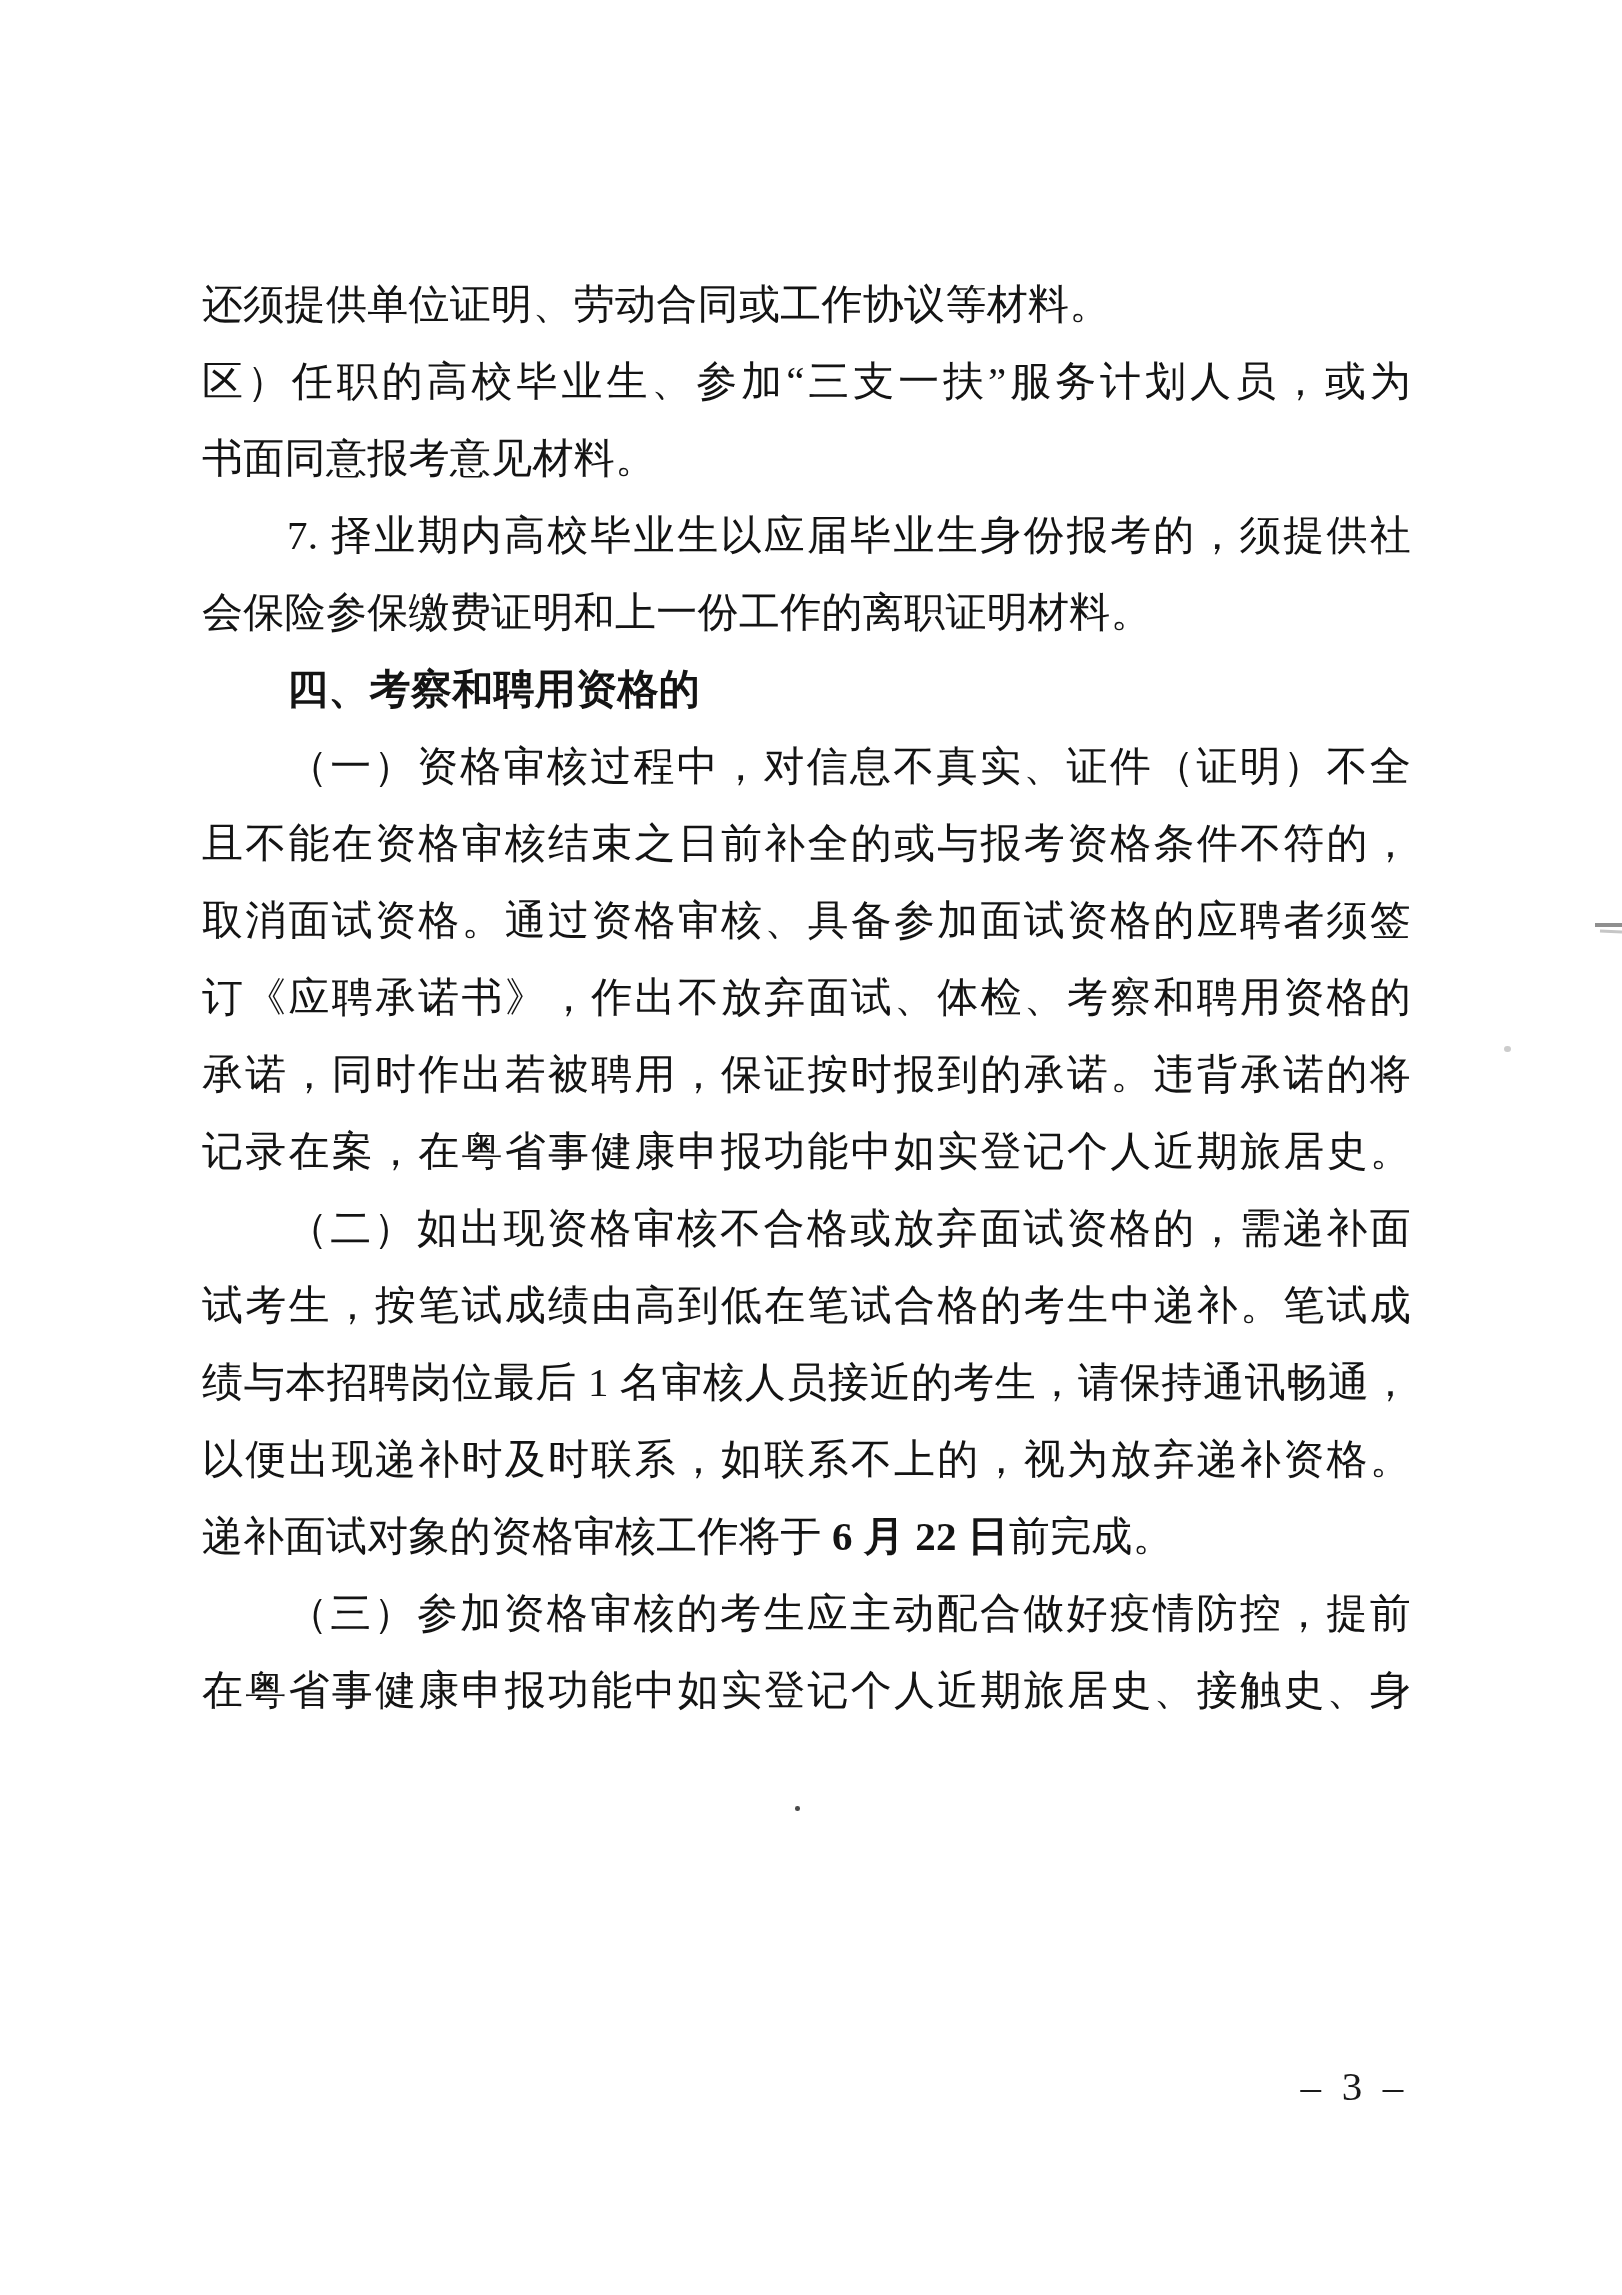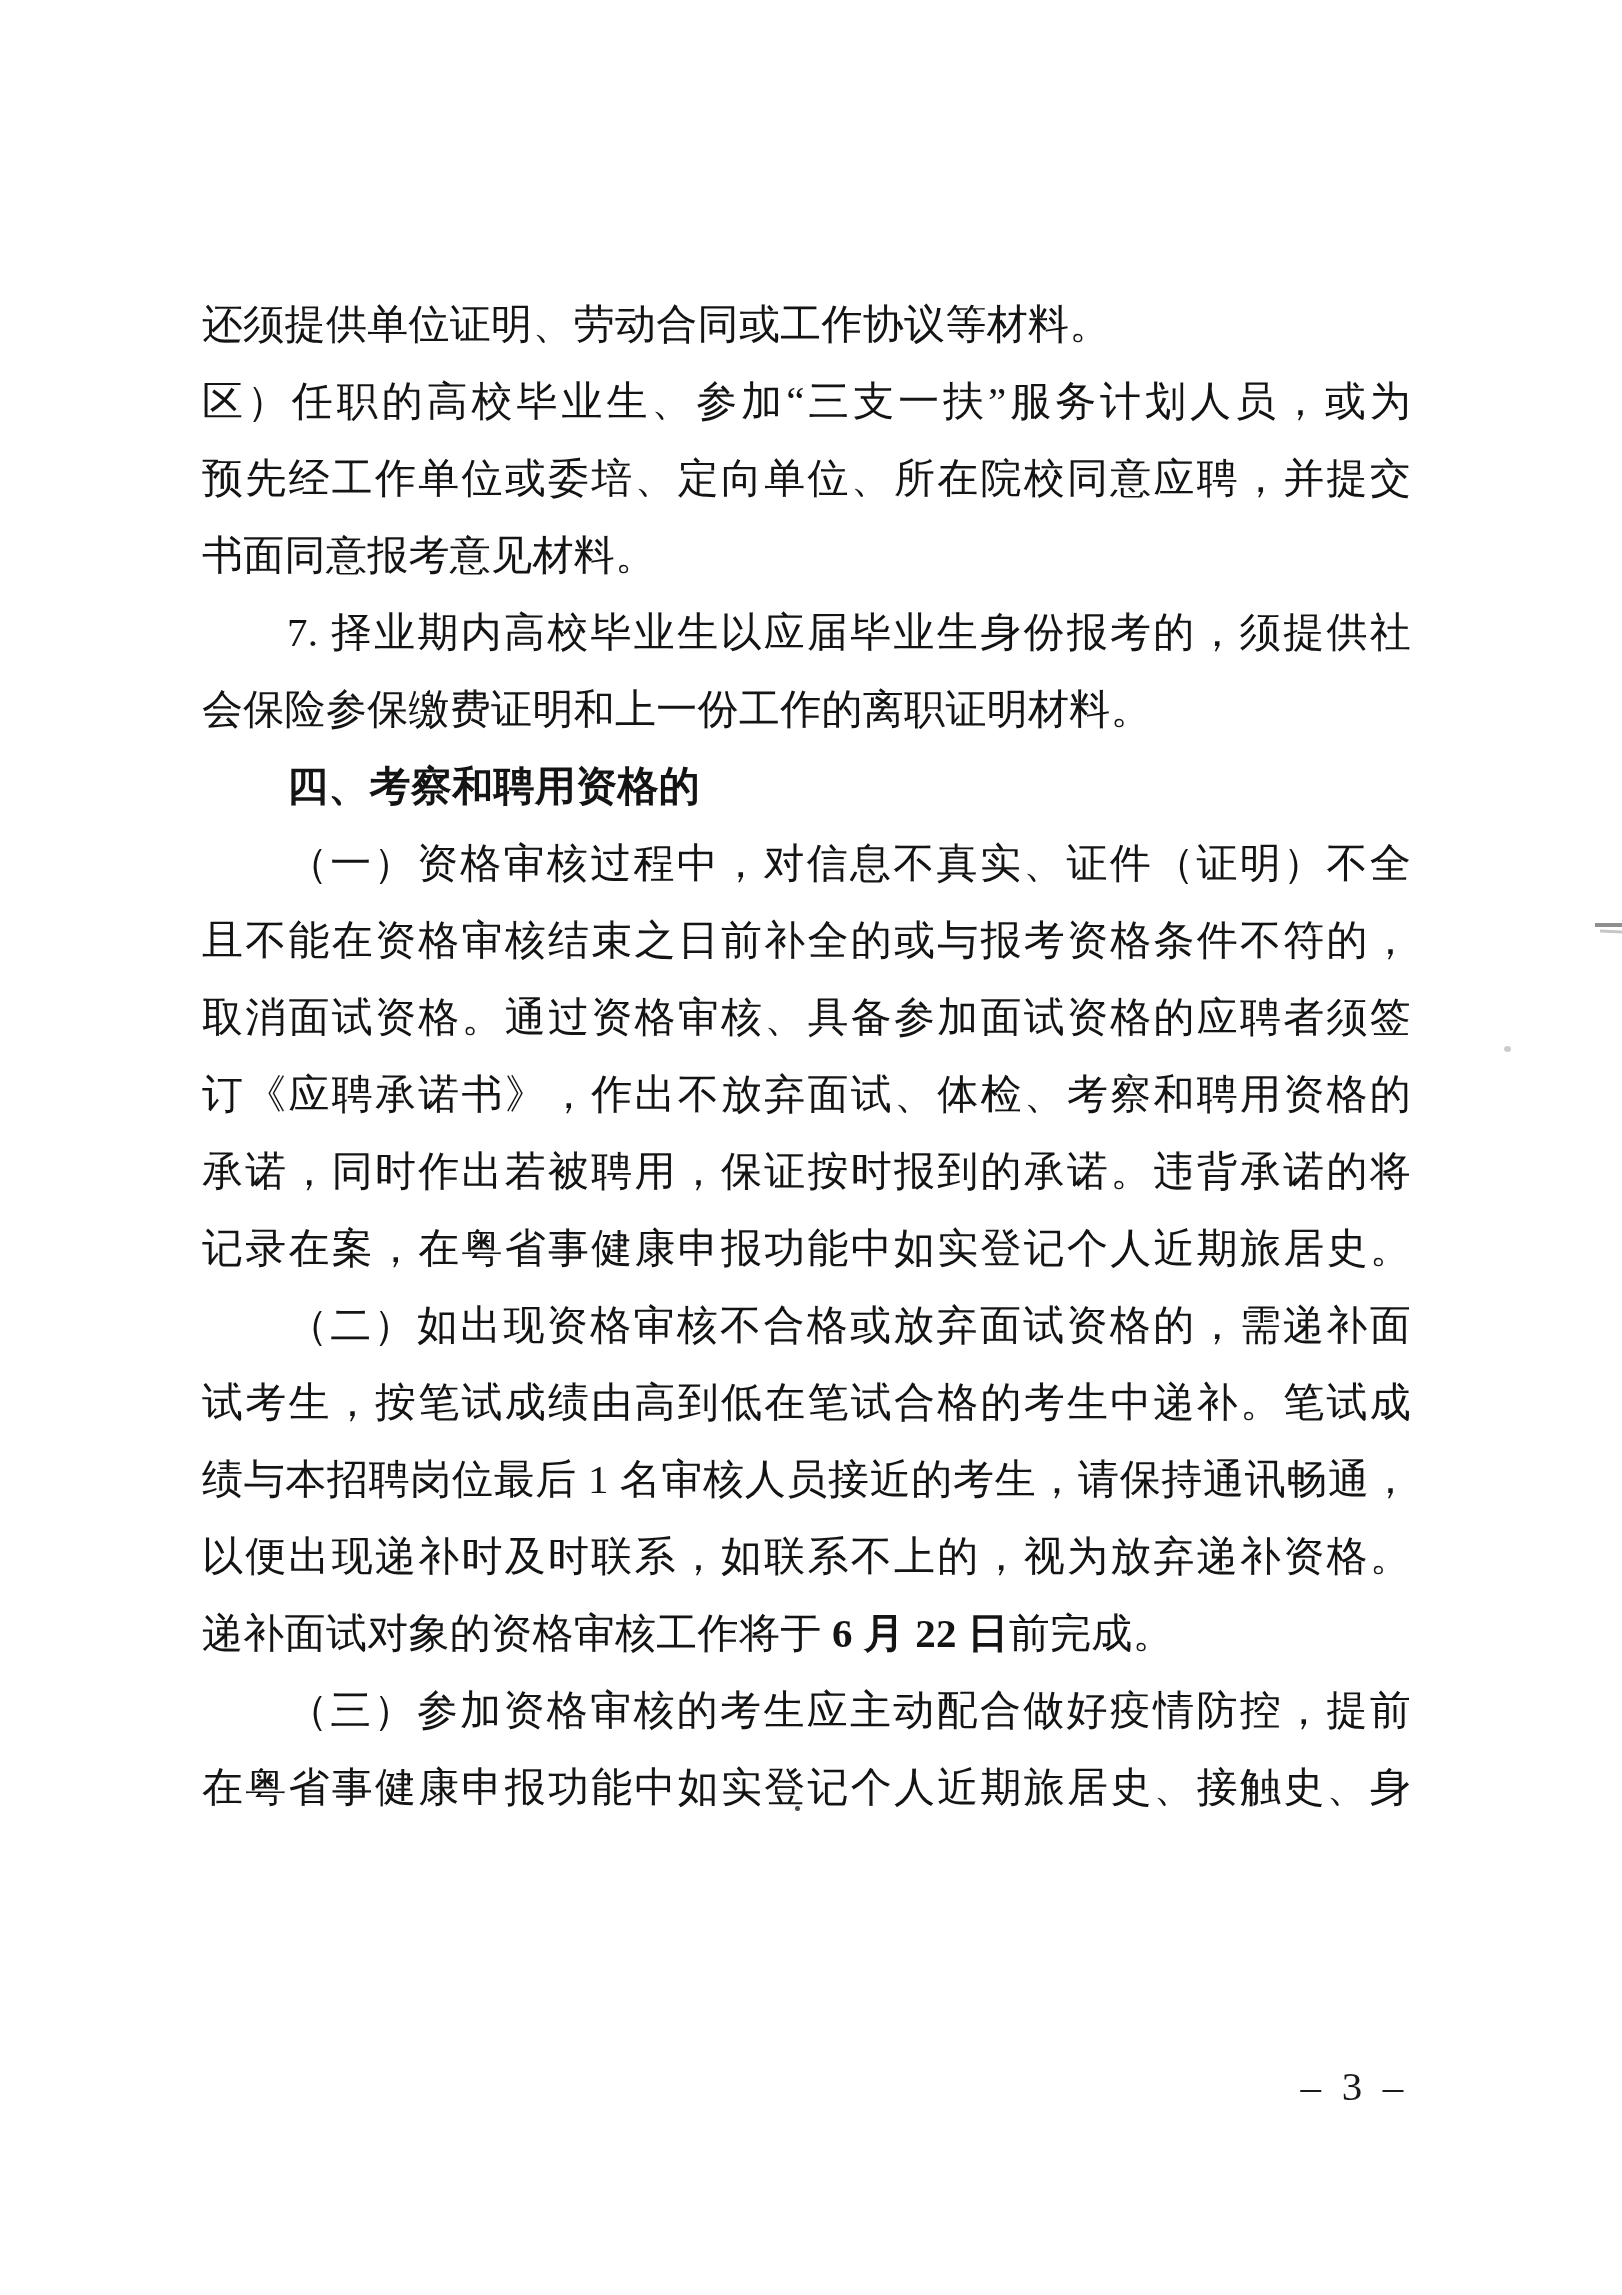--- a/index.html
+++ b/index.html
@@ -7,21 +7,21 @@
   body{
     width:1623px;height:2295px;
     background:#ffffff;
     font-family:"Liberation Serif","DejaVu Serif",serif;
     color:#141414;
   }
   .page{
     position:relative;width:1623px;height:2295px;overflow:hidden;background:#ffffff;
   }
   .body-text{
-    position:absolute;left:202px;top:286px;width:1209px;
+    position:absolute;left:202px;top:266px;width:1209px;
   }
   .line{
     font-size:41px;
     line-height:77px;
     height:77px;
     letter-spacing:0.3px;
     text-align:justify;
     text-align-last:left;
     white-space:normal;
   }
@@ -48,21 +48,20 @@
   .artifact.dot2{left:795px;top:1806px;width:4.6px;height:4.6px;border-radius:50%;background:#4a4a4a;}
 </style>
 </head>
 <body>
 
 <div class="page">
 
   <main class="body-text">
       <div class="line"><span>还须提供单位证明、劳动合同或工作协议等材料。</span></div>
       <div class="line j"><span>区）任职的高校毕业生、参加“三支一扶”服务计划人员，或为</span></div>
-      <div class="line j"><span>预先经工作单位或委培、定向单位、所在院校同意应聘，并提交</span></div>
       <div class="line"><span>书面同意报考意见材料。</span></div>
       <div class="line j ind"><span>7. 择业期内高校毕业生以应届毕业生身份报考的，须提供社</span></div>
       <div class="line"><span>会保险参保缴费证明和上一份工作的离职证明材料。</span></div>
       <div class="line ind h"><span class="b">四、考察和聘用资格的</span></div>
       <div class="line j ind"><span>（一）资格审核过程中，对信息不真实、证件（证明）不全</span></div>
       <div class="line j"><span>且不能在资格审核结束之日前补全的或与报考资格条件不符的，</span></div>
       <div class="line j"><span>取消面试资格。通过资格审核、具备参加面试资格的应聘者须签</span></div>
       <div class="line j"><span>订《应聘承诺书》，作出不放弃面试、体检、考察和聘用资格的</span></div>
       <div class="line j"><span>承诺，同时作出若被聘用，保证按时报到的承诺。违背承诺的将</span></div>
       <div class="line j"><span>记录在案，在粤省事健康申报功能中如实登记个人近期旅居史。</span></div>

